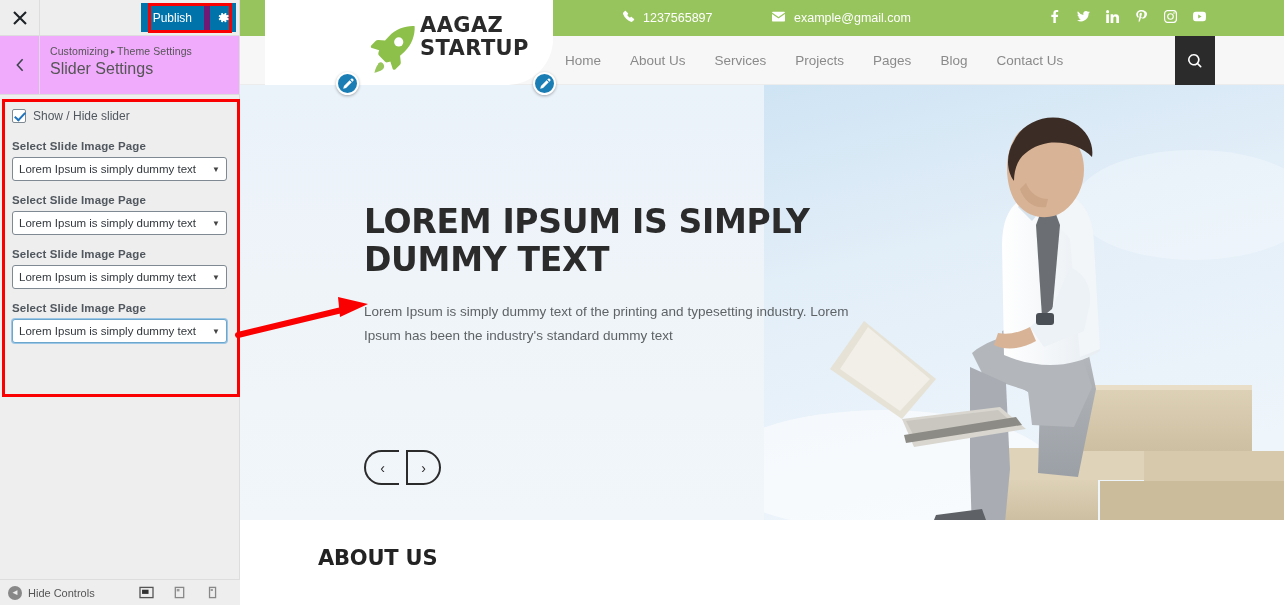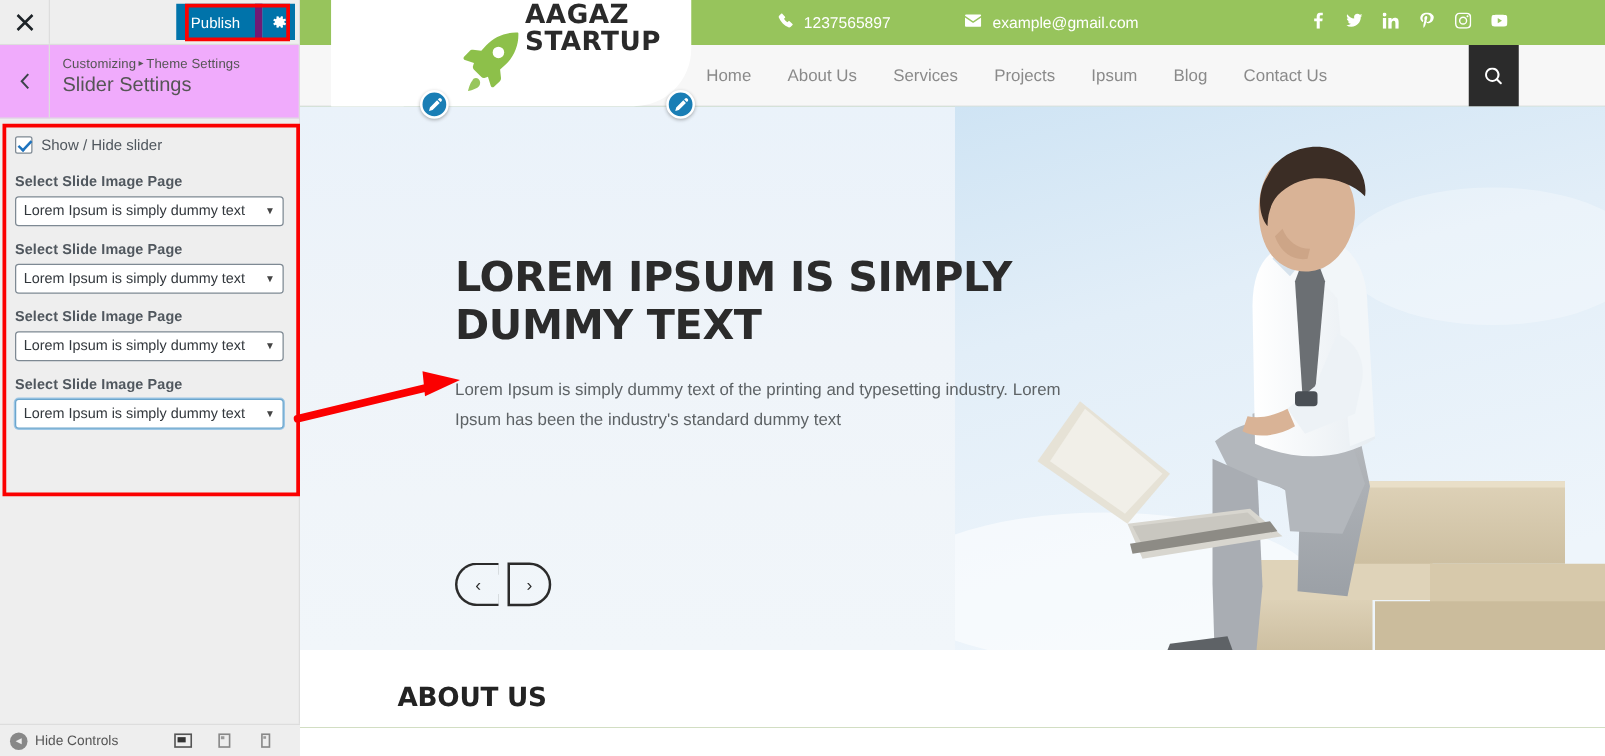--- a/index.html
+++ b/index.html
@@ -186,21 +186,21 @@
     background: #f7f7f7;
     border-bottom: 1px solid #ececec;
   }
   .logo-pill {
     position: absolute;
     left: 25px; top: -36px;
     width: 288px; height: 85px;
     background: #fff;
     border-radius: 0 0 46px 0;
     z-index: 3;
-    display: flex; align-items: flex-start;
+    display: flex; align-items: center;
     padding: 0 0 10px 103px;
   }
   .logo-pill::before {
     content:""; position:absolute; left:0; top:0; width:58px; height:100%;
     background:#fff;
   }
   .rocket {
     position: absolute; left: 105px; top: 25px;
     width: 46px; height: 48px;
   }
@@ -494,21 +494,21 @@
         <div>AAGAZ</div>
         <div>STARTUP</div>
       </div>
     </div>
 
     <div class="nav">
       <a href="#">Home</a>
       <a href="#">About Us</a>
       <a href="#">Services</a>
       <a href="#">Projects</a>
-      <a href="#">Ipsum</a>
+      <a href="#">Pages</a>
       <a href="#">Blog</a>
       <a href="#">Contact Us</a>
     </div>
 
     <div class="searchbtn">
       <svg viewBox="0 0 16 16">
         <path d="M6.6 0a6.6 6.6 0 1 0 4 11.9l3.2 3.2a.9.9 0 0 0 1.3-1.3l-3.2-3.2A6.6 6.6 0 0 0 6.6 0zm0 1.8a4.8 4.8 0 1 1 0 9.6 4.8 4.8 0 0 1 0-9.6z"></path>
       </svg>
     </div>
 

